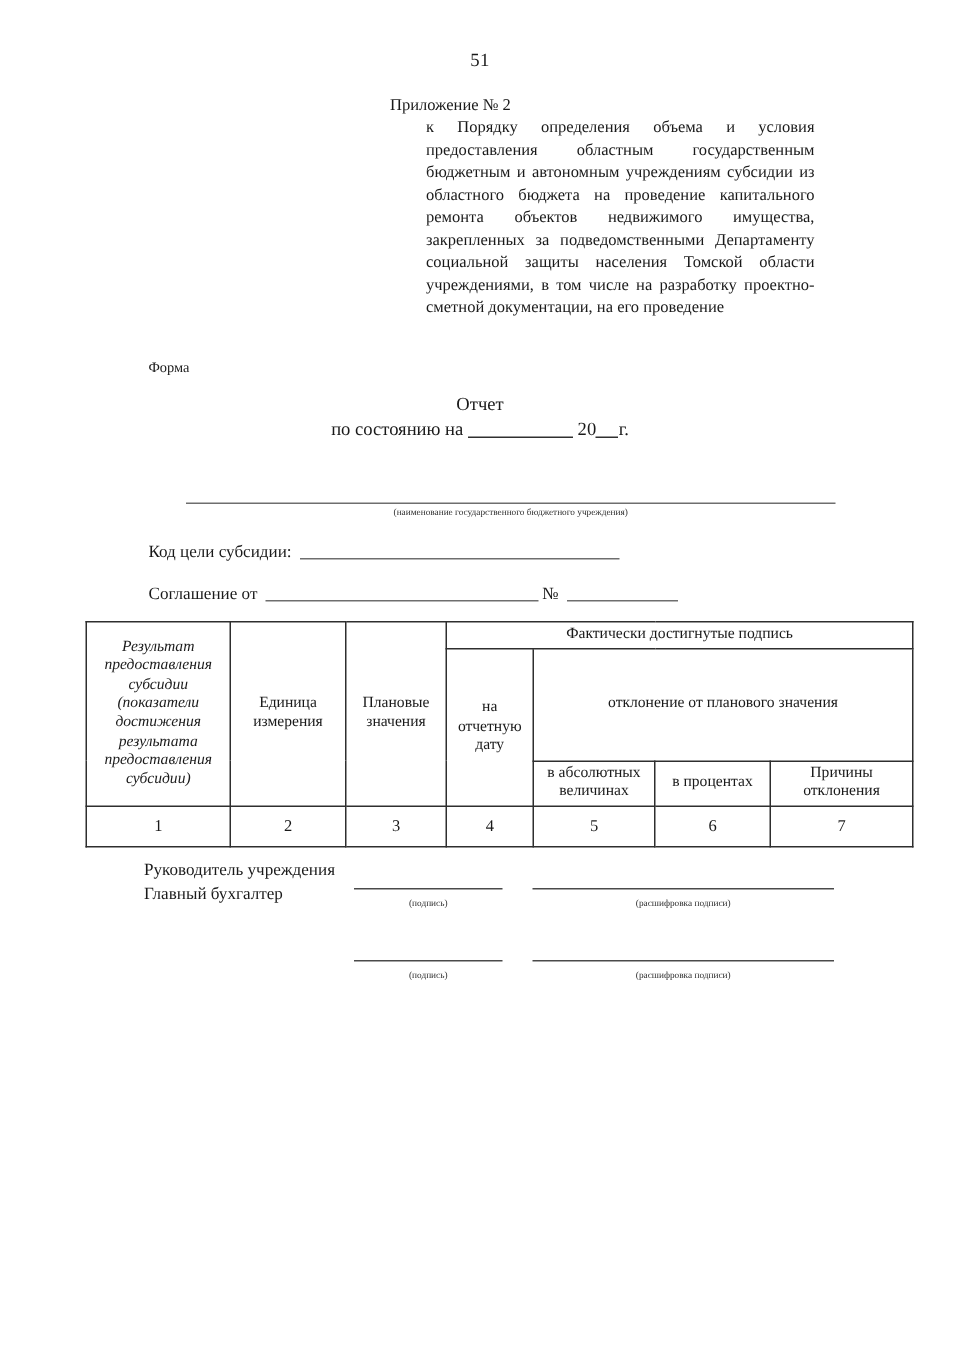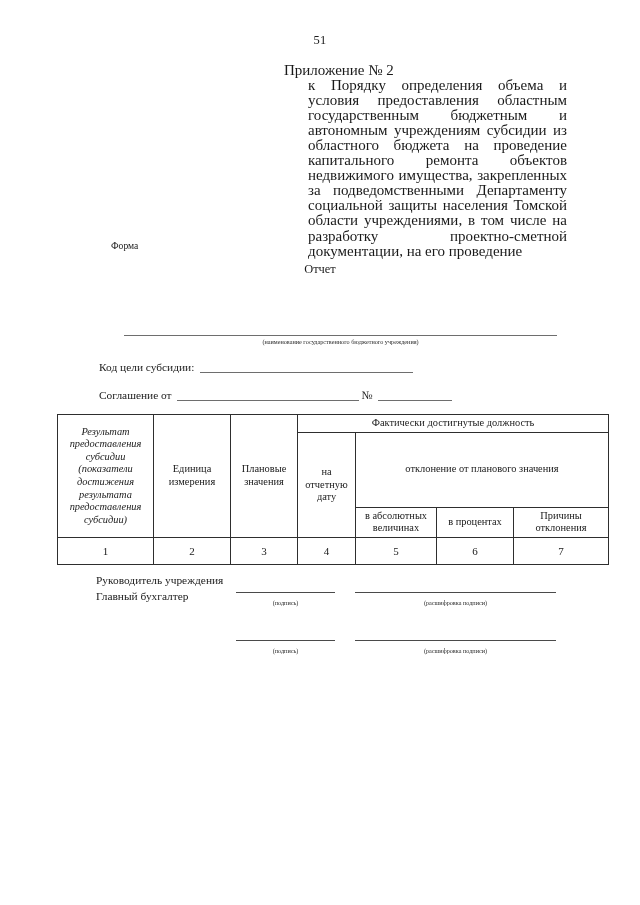--- a/index.html
+++ b/index.html
@@ -29,41 +29,41 @@
     width: 640px;
     text-align: center;
     font-size: 12.5px;
     letter-spacing: .2px;
   }
 
   
   .appendix-block {
     position: absolute;
     top: 63px;
-    left: 284px;
+    left: 260px;
     width: 283px;
-    font-size: 15px;
+    font-size: 11px;
     line-height: 15.05px;
   }
   .appendix-title {
     text-align: left;
     white-space: nowrap;
   }
   .appendix-body {
     text-align: justify;
     text-justify: inter-word;
     hyphens: none;
     margin-left: 24px;
   }
 
   
   .forma-label {
     position: absolute;
     top: 240px;
-    left: 111px;
+    left: 99px;
     font-size: 9.6px;
     text-align: center;
   }
 
   
   .doc-title {
     position: absolute;
     top: 261px;
     left: 60px;
     width: 520px;
@@ -222,20 +222,25 @@
 
   <div class="appendix-block">
     <div class="appendix-title">Приложение № 2</div>
     <div class="appendix-body">к Порядку определения объема и условия предоставления областным государственным бюджетным и автономным учреждениям субсидии из областного бюджета на проведение капитального ремонта объектов недвижимого имущества, закрепленных за подведомственными Департаменту социальной защиты населения Томской области учреждениями, в том числе на разработку проектно-сметной документации, на его проведение</div>
   </div>
 
   <div class="forma-label">Форма</div>
 
   <div class="doc-title">
     <div>Отчет</div>
+    <div>
+      <span>по состоянию на</span>
+      <span class="uline-med"></span>
+      <span>20</span><span class="uline-xs"></span><span>г.</span>
+    </div>
   </div>
 
   <div class="org-rule"></div>
   <div class="org-caption">(наименование государственного бюджетного учреждения)</div>
 
   <div class="field-row" id="agreement-row">
     <span>Соглашение от</span><span class="fill fill-a"></span>
     <span>№</span><span class="fill fill-b"></span>
   </div>
 
@@ -251,21 +256,21 @@
       <col style="width:58px">
       <col style="width:81px">
       <col style="width:77px">
       <col style="width:95px">
     </colgroup>
     <tbody>
       <tr>
         <th rowspan="3" class="tall">Результат предоставления субсидии (показатели достижения результата предоставления субсидии)</th>
         <th rowspan="3">Единица измерения</th>
         <th rowspan="3">Плановые значения</th>
-        <th colspan="4">Фактически достигнутые должность</th>
+        <th colspan="4">Фактически достигнутые подпись</th>
       </tr>
       <tr>
         <th rowspan="2">на отчетную дату</th>
         <th colspan="3">отклонение от планового значения</th>
       </tr>
       <tr>
         <th>в абсолютных величинах</th>
         <th>в процентах</th>
         <th>Причины отклонения</th>
       </tr>

